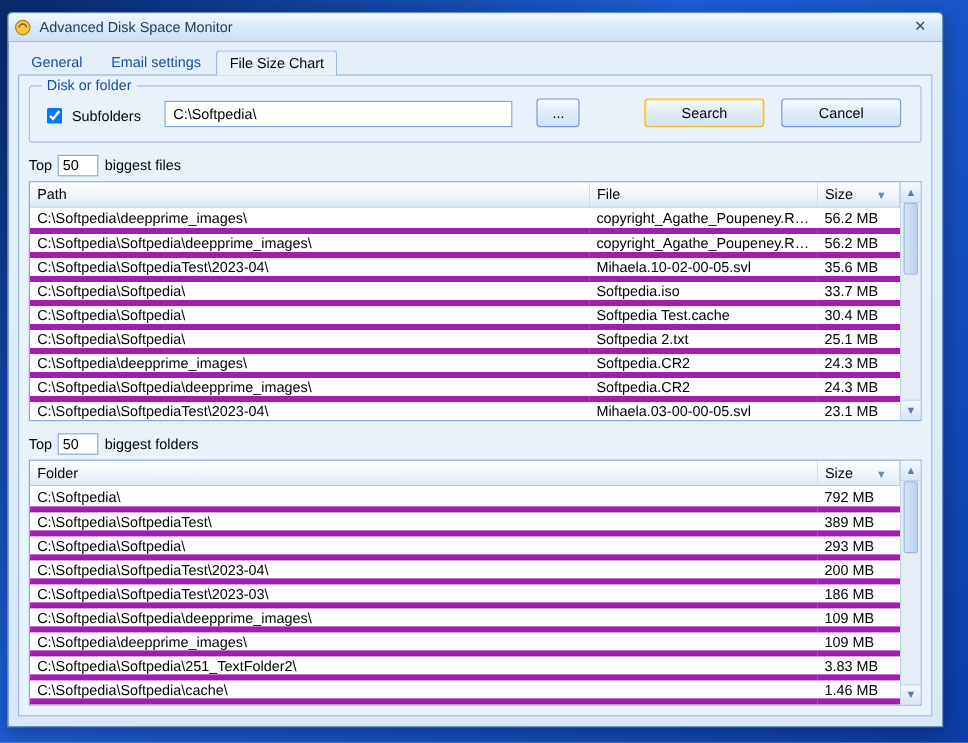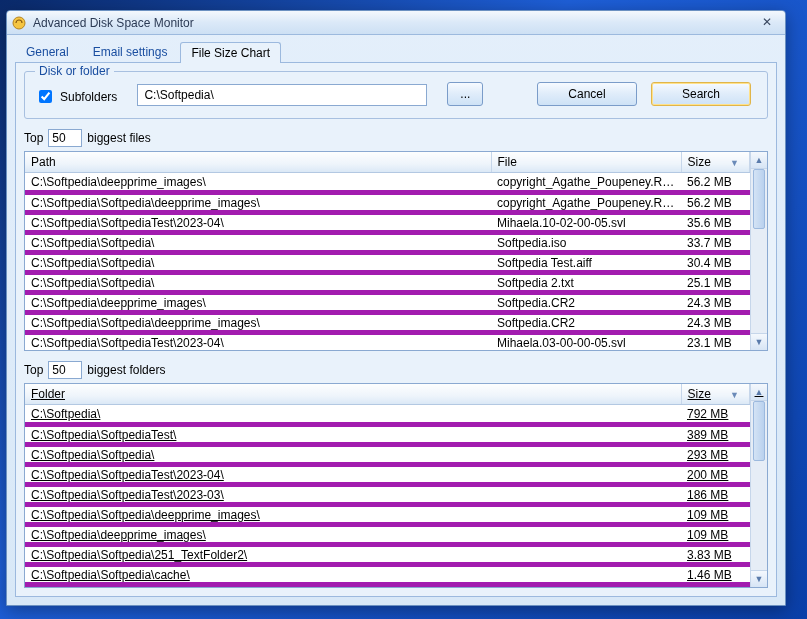--- a/index.html
+++ b/index.html
@@ -142,21 +142,21 @@
     background: #fff;
     font-size: 12px;
     padding: 0 3px;
   }
   .grid-wrap {
     border: 1px solid #8aa9d1;
     background: #fff;
     display: flex;
     height: 200px;
   }
-  .grid-wrap.second { height: 212px; text-decoration: underline; }
+  .grid-wrap.second { height: 212px; }
   .grid-body {
     flex: 1;
     overflow: hidden;
   }
   table {
     width: 100%;
     border-collapse: collapse;
     font-size: 12px;
     table-layout: fixed;
   }
@@ -248,22 +248,22 @@
     <div class="fieldset">
       <span class="legend">Disk or folder</span>
       <div class="row1">
         <label class="chk">
           <input type="checkbox" checked="" style="">
           <span>Subfolders</span>
         </label>
         <input class="path-input" value="C:\Softpedia\" style="">
         <button class="btn browse">...</button>
         <div class="actions">
+          <button class="btn big highlight">Search</button>
           <button class="btn big">Cancel</button>
-          <button class="btn big highlight">Search</button>
         </div>
       </div>
     </div>
 
     <div class="topline">
       <span>Top</span>
       <input value="50" style="">
       <span>biggest files</span>
     </div>
 
@@ -298,21 +298,21 @@
                 <td>Mihaela.10-02-00-05.svl</td>
                 <td>35.6 MB</td>
               </tr>
               <tr>
                 <td>C:\Softpedia\Softpedia\</td>
                 <td>Softpedia.iso</td>
                 <td>33.7 MB</td>
               </tr>
               <tr>
                 <td>C:\Softpedia\Softpedia\</td>
-                <td>Softpedia Test.aiff</td>
+                <td>Softpedia Test.cache</td>
                 <td>30.4 MB</td>
               </tr>
               <tr>
                 <td>C:\Softpedia\Softpedia\</td>
                 <td>Softpedia 2.txt</td>
                 <td>25.1 MB</td>
               </tr>
               <tr>
                 <td>C:\Softpedia\deepprime_images\</td>
                 <td>Softpedia.CR2</td>

